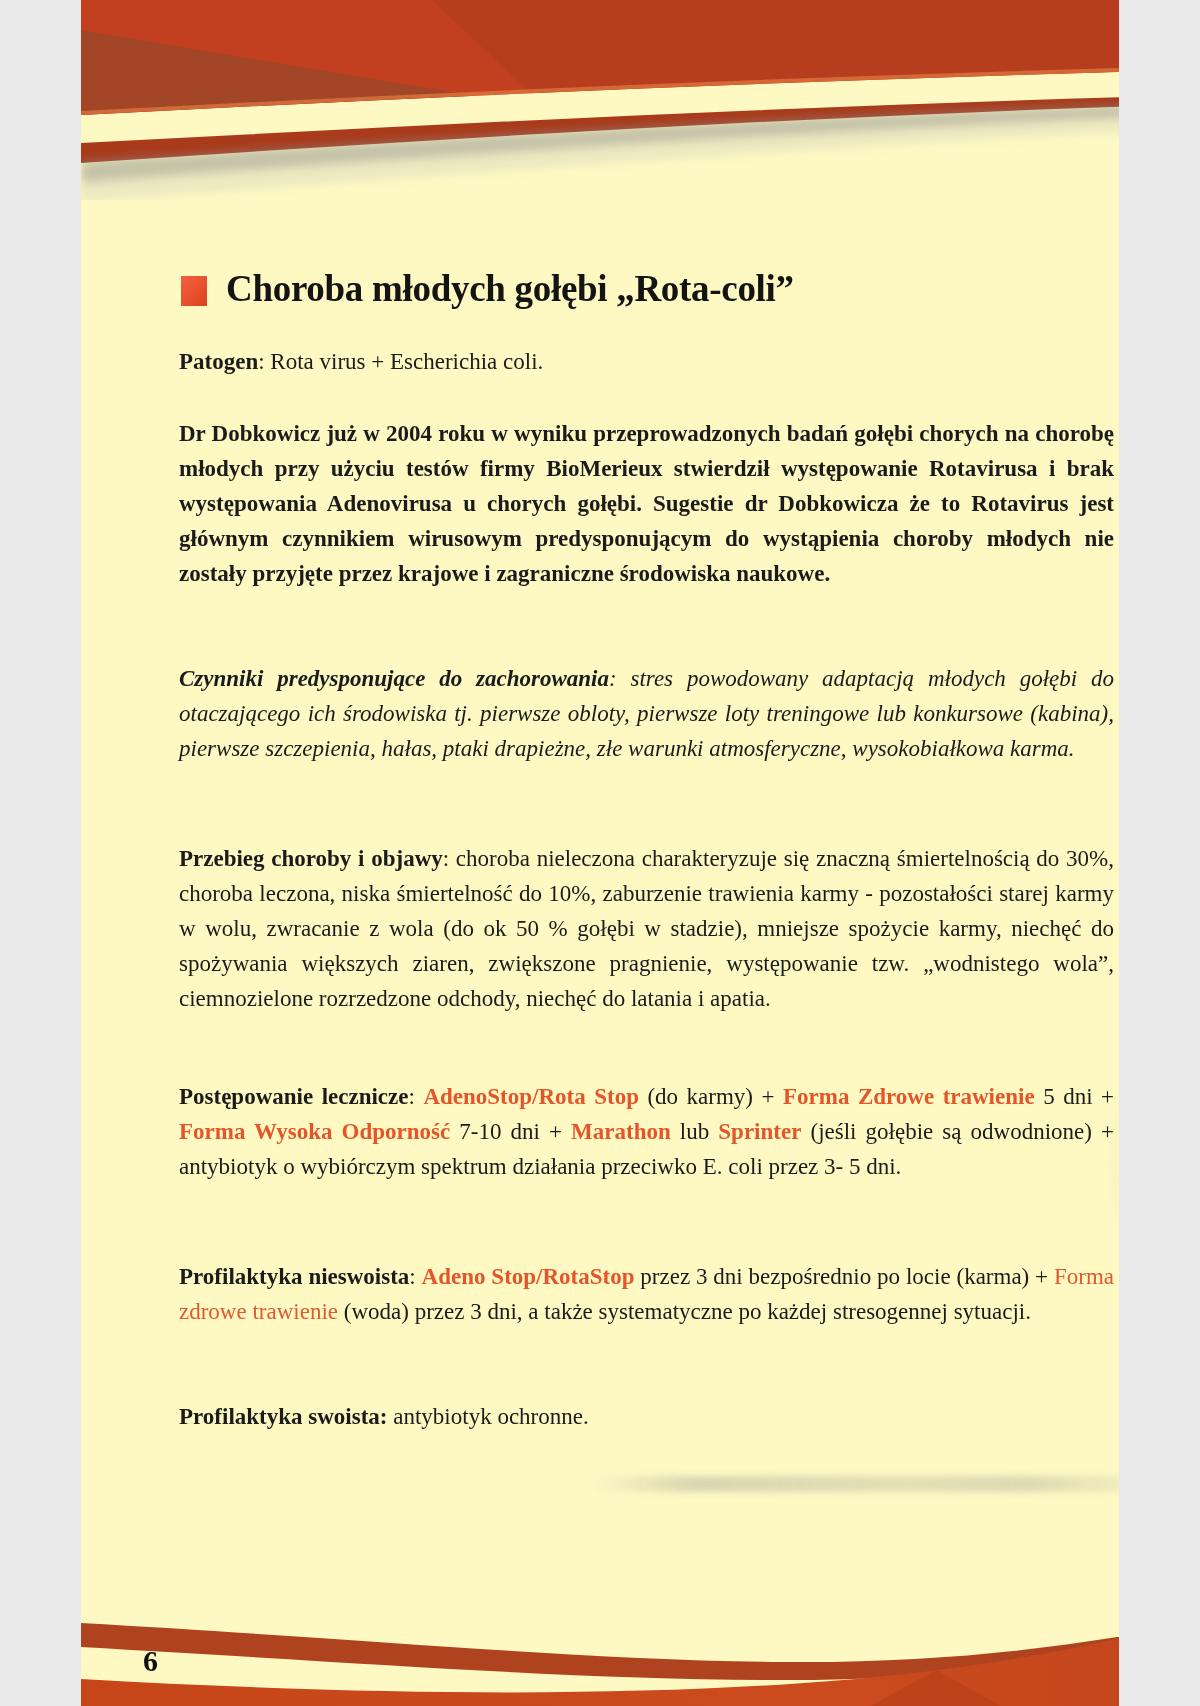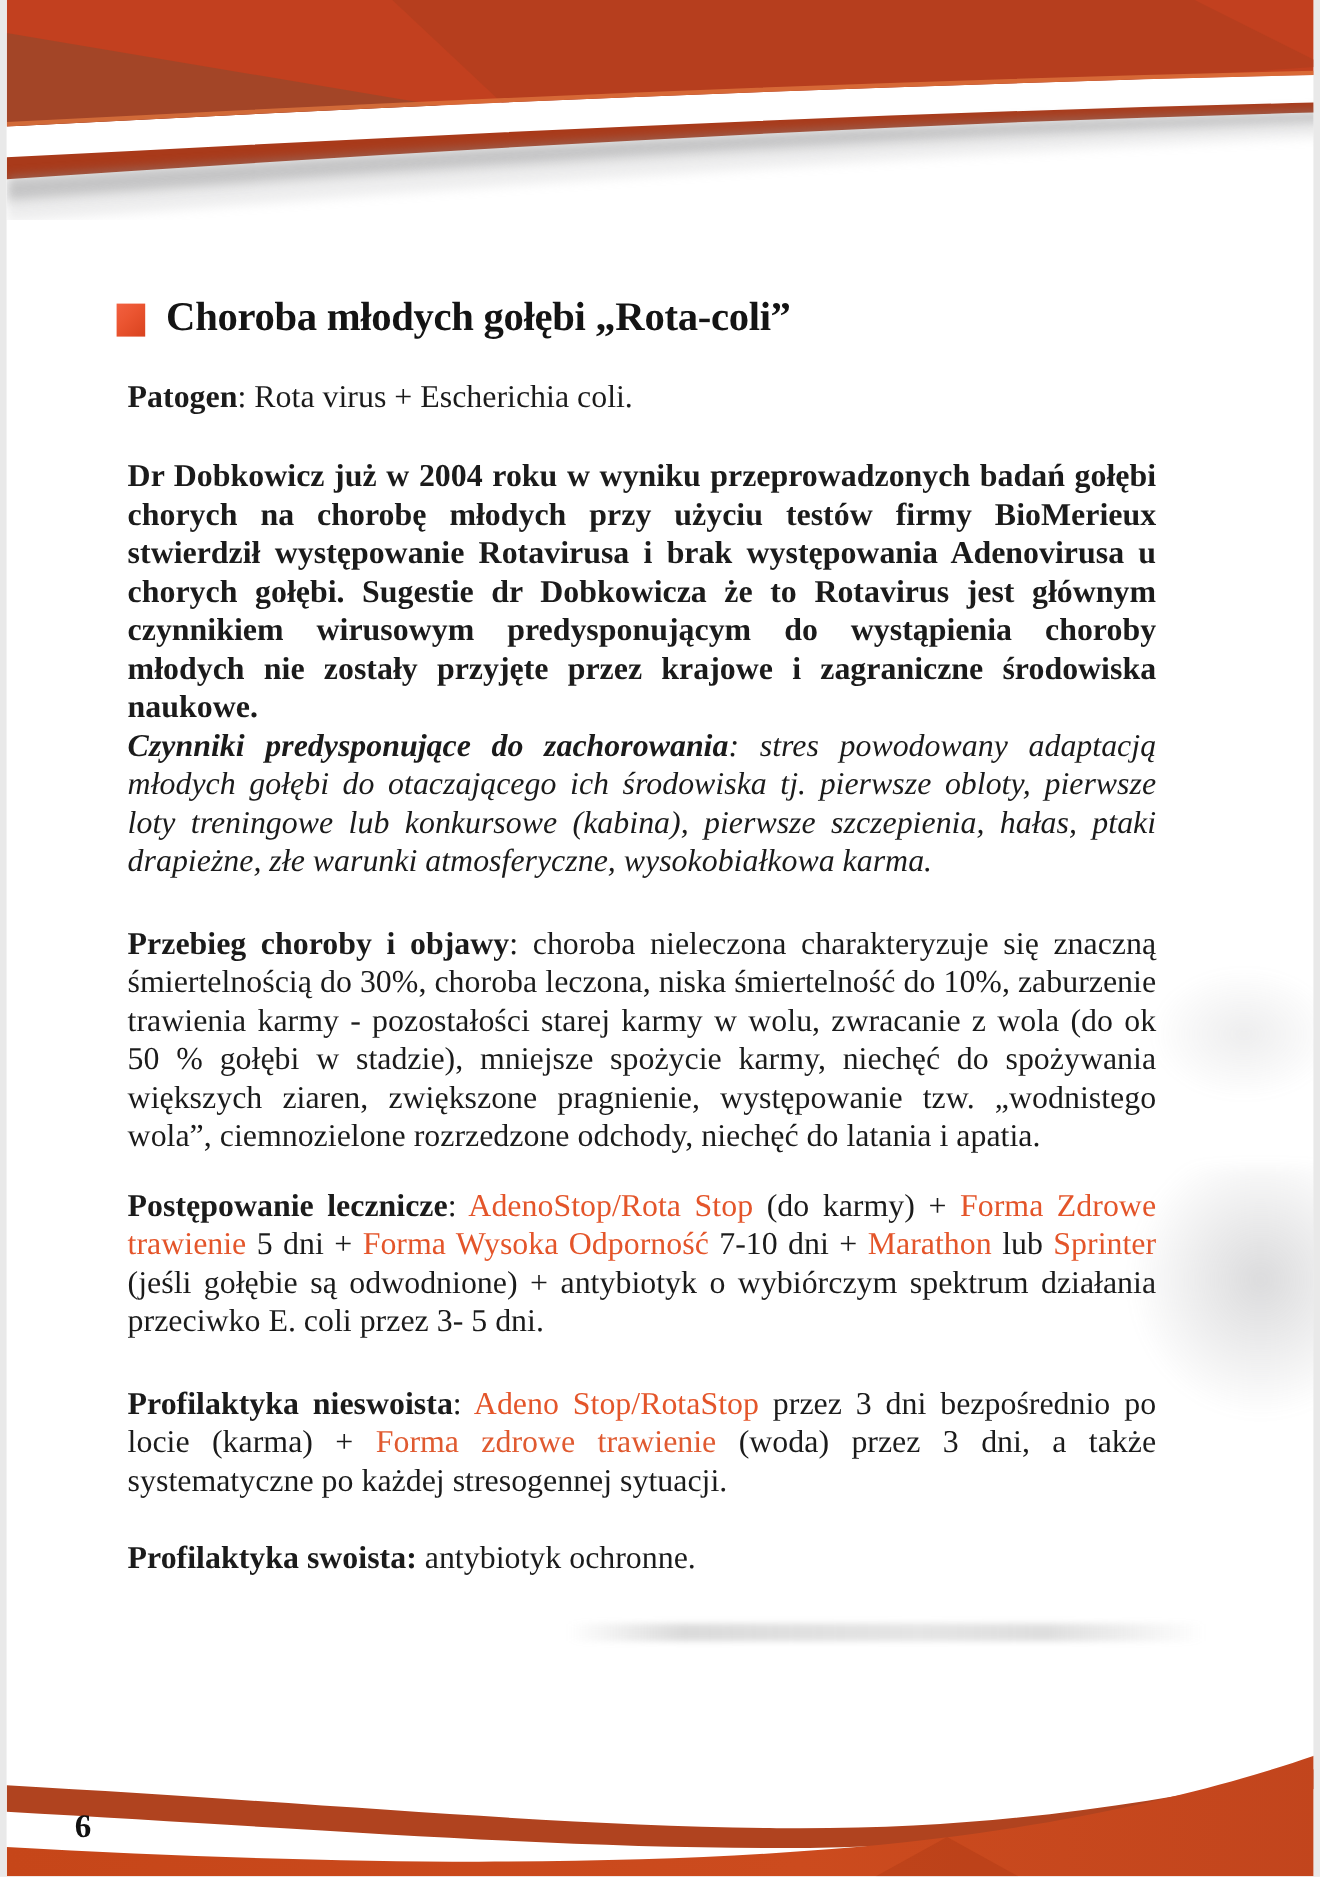--- a/index.html
+++ b/index.html
@@ -1,43 +1,44 @@
 <!DOCTYPE html>
 <html><head>
 <meta charset="utf-8">
 <style>
   html,body { margin:0; padding:0; background:#e9e9e9; }
   .page {
-    position:relative; width:1188px; height:1706px;
-    background:#ffffff; overflow:hidden;
+    position:relative; width:1020px; height:1706px;
+    background:#fef9c3; overflow:hidden;
     font-family:"Liberation Serif", serif;
     margin:0 auto;
+    padding-left:18px;
   }
   .hdr, .ftr { position:absolute; left:0; display:block; }
   .hdr { top:0; }
   .ftr { bottom:0; }
 
   .title-row { position:absolute; left:100px; top:266px; display:flex; align-items:flex-start; }
   .bullet {
     width:26px; height:30px; margin:10px 19px 0 0; flex:0 0 auto;
     background:linear-gradient(135deg,#f26040 0%,#ea5430 45%,#d8431f 100%);
   }
   h1.title {
     margin:0; font-size:37px; line-height:46px; font-weight:bold;
     color:#141414; letter-spacing:-0.3px;
   }
 
   .para {
-    position:absolute; left:110px; width:935px;
-    font-size:29px; line-height:35px; color:#1b1b1b;
+    position:absolute; left:98px; width:935px;
+    font-size:23px; line-height:35px; color:#1b1b1b;
     text-align:justify;
   }
   .seg-b  { font-weight:bold; }
   .seg-r  { font-weight:normal; }
-  .seg-ob { font-weight:normal;  color:#e4552a; }
+  .seg-ob { font-weight:bold;  color:#e4552a; }
   .seg-or { font-weight:normal; color:#e05a30; }
 
   .page-number {
     position:absolute; left:62px; top:1644px;
     font-size:30px; line-height:34px; font-weight:bold; color:#111;
   }
 
   .smudge { position:absolute; pointer-events:none; }
   .smudge-cloud-1 {
     left:1020px; top:1060px; width:200px; height:230px;

